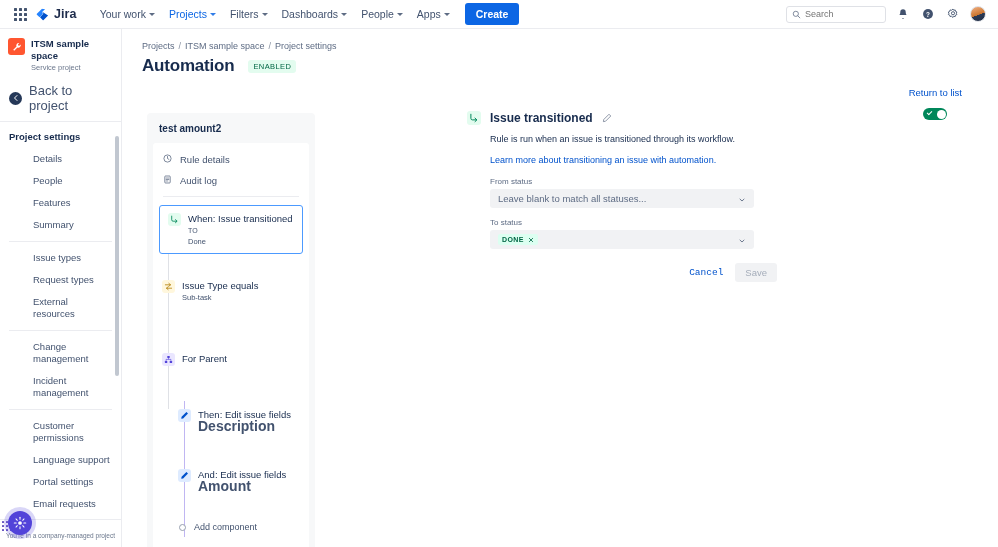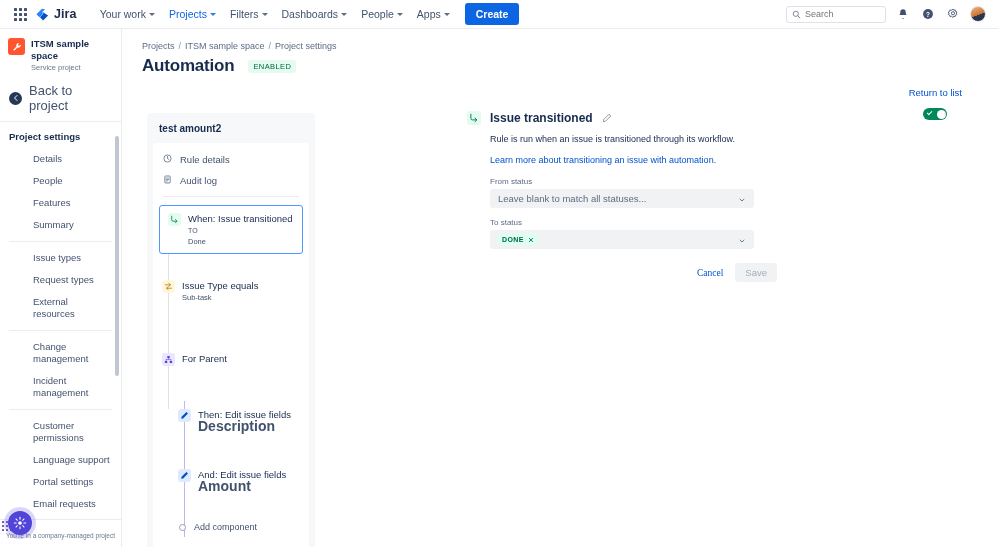--- a/index.html
+++ b/index.html
@@ -153,21 +153,21 @@
     display: flex; align-items: center; padding: 0 7px; gap: 6px; cursor: pointer; width: 264px;
   }
   .select .ph { font-size: 9.5px; color: #5e6c84; }
   .select .chev { margin-left: auto; color: #42526e; }
   .chip { background: #dcfff1; color: #006644; font-size: 7px; font-weight: 700; letter-spacing: .4px;
           border-radius: 2px; display: flex; align-items: center; gap: 4px; padding: 2px 4px; }
   .chip .x { cursor: pointer; display: flex; align-items: center; }
   .actions { display: flex; align-items: center; gap: 6px; justify-content: flex-end;
              width: 287px; padding-top: 14px; }
   .btn-cancel { font-size: 9.5px; color: #0052cc; background: transparent; border: none;
-                padding: 4px 6px; cursor: pointer; font-family: Liberation Serif, serif; }
+                padding: 4px 6px; cursor: pointer; font-family: Liberation Mono, monospace; }
   .btn-save { font-size: 9.5px; color: #a5adba; background: #f1f2f4; border: none;
               border-radius: 3px; padding: 4px 10px; cursor: not-allowed;
               font-family: "Liberation Sans", sans-serif; }
 </style>
 </head>
 <body>
 
 <div id="root">
 
   <div class="topnav">

